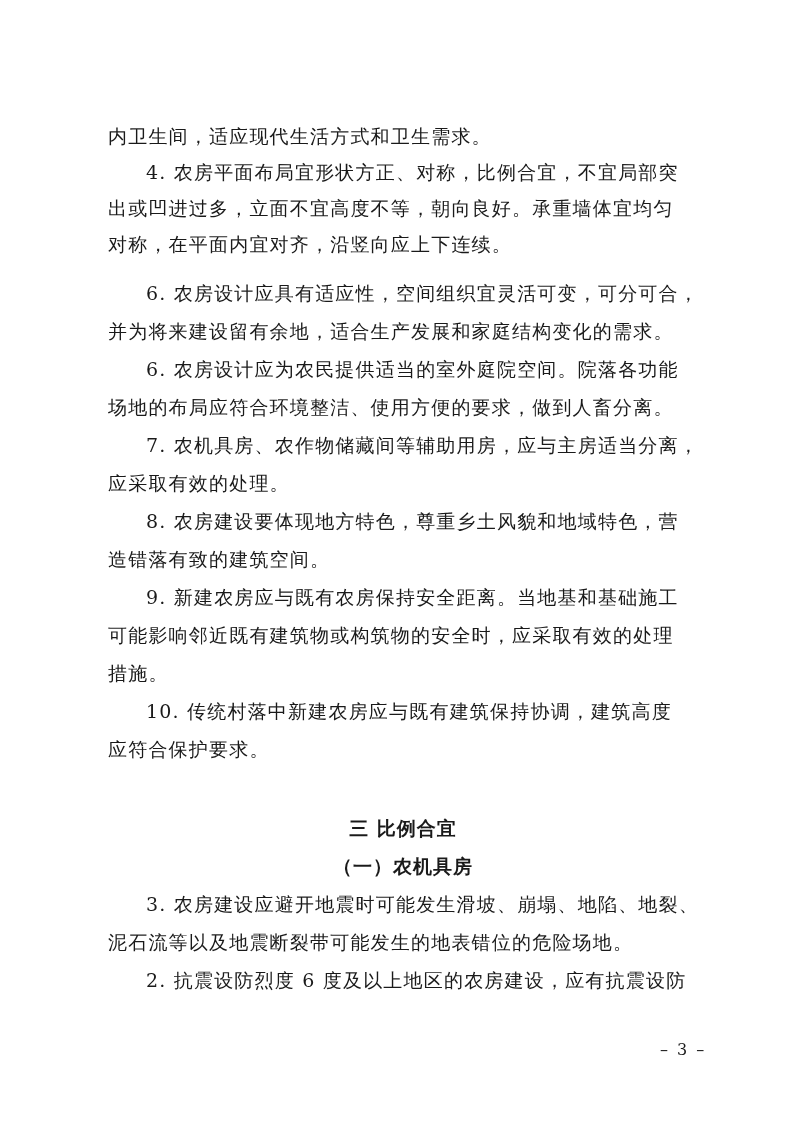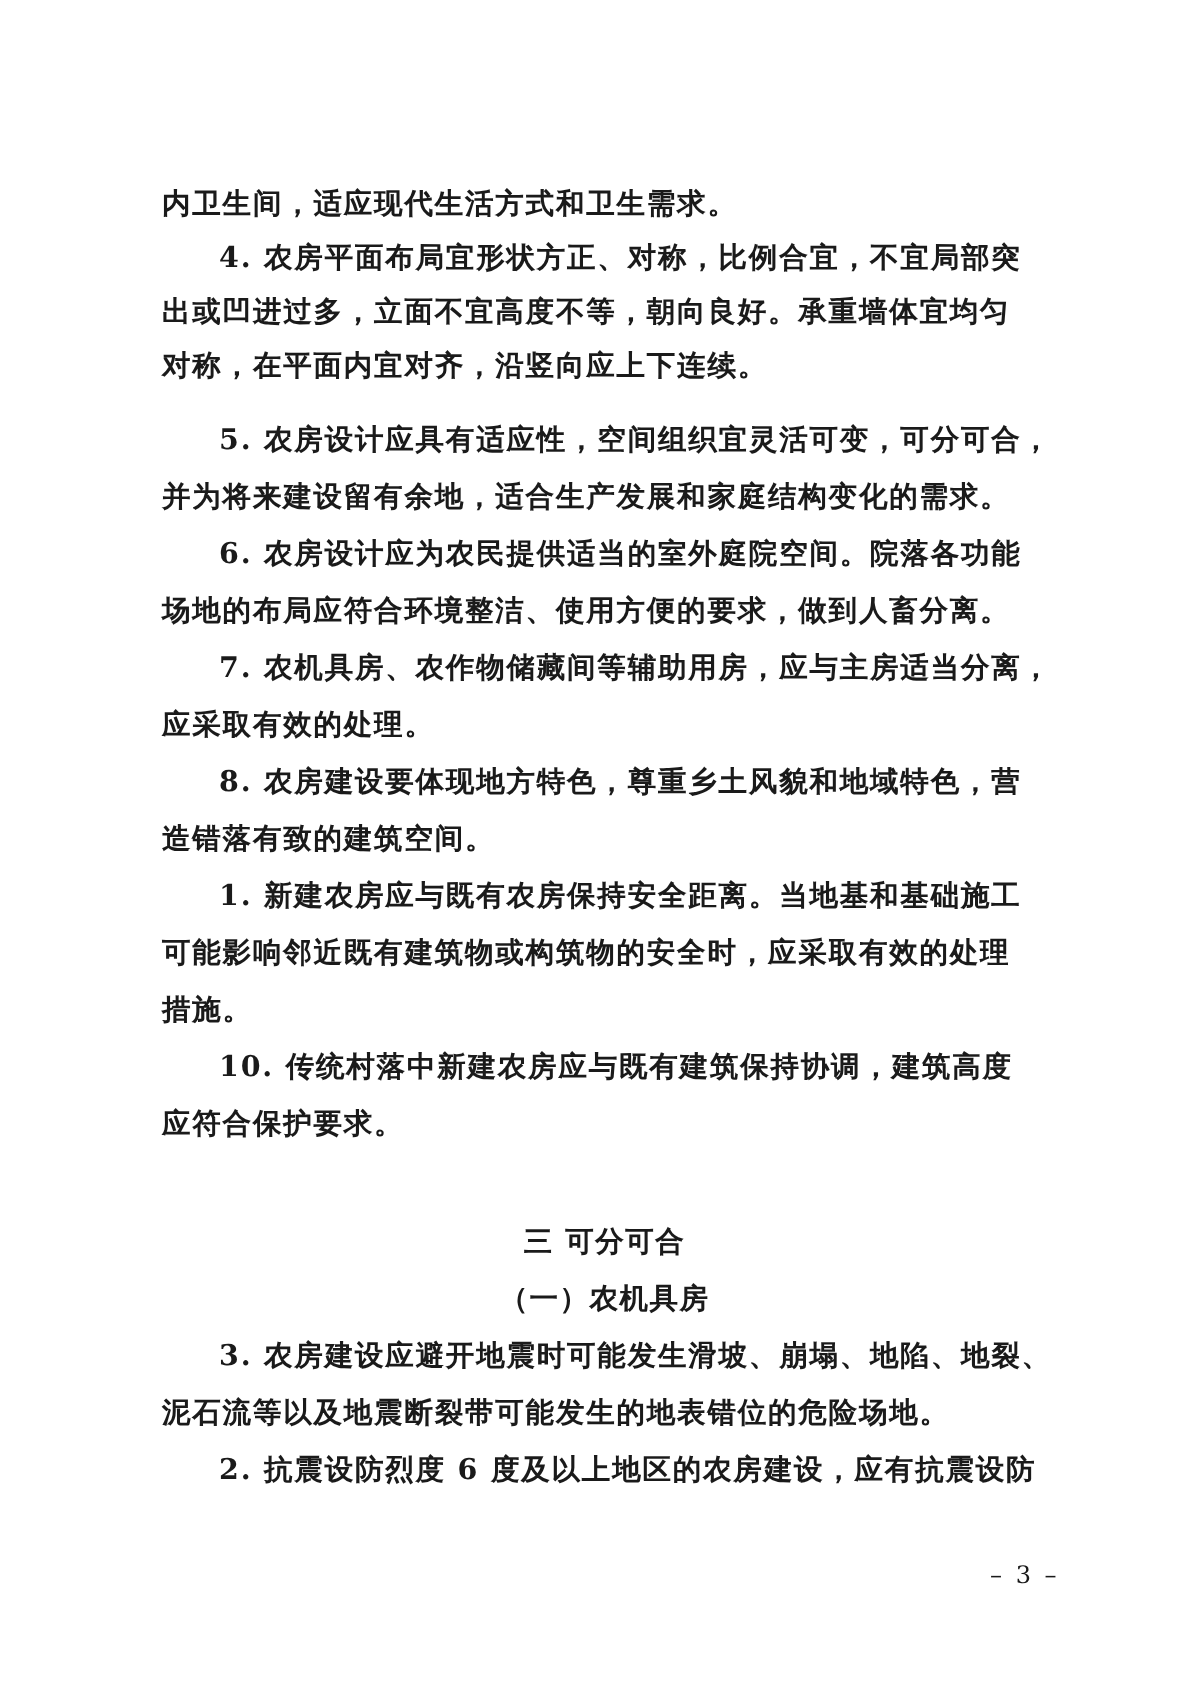--- a/index.html
+++ b/index.html
@@ -1,47 +1,47 @@
 <!DOCTYPE html>
 <html><head>
 <meta charset="utf-8">
 <style>
   html, body { margin:0; padding:0; background:#ffffff; }
   body { width:800px; height:1132px; position:relative; overflow:hidden;
          font-family:"DejaVu Serif","Liberation Serif",serif; color:#1a1a1a; }
   .page { position:absolute; left:108px; top:118px; width:590px; }
   .line { position:absolute; left:0; white-space:nowrap; font-size:19px; line-height:24px;
-          letter-spacing:1.2px; text-align:justify; width:590px;font-weight:bold; }
+          letter-spacing:1.2px; text-align:justify; width:590px; }
   .head1 { position:absolute; left:0; width:590px; text-align:center;
            font-family:"DejaVu Sans","Liberation Sans",sans-serif; font-size:19px; line-height:24px; font-weight:bold; letter-spacing:1px; }
   .pagenum { position:absolute; left:660px; top:1040px; font-size:16px; letter-spacing:2px; }
 </style>
 </head>
 <body>
 
 <div class="page">
   <div class="line" style="top:6px">内卫生间，适应现代生活方式和卫生需求。</div>
   <div class="line" style="top:42px;padding-left:38px;width:552px">4. 农房平面布局宜形状方正、对称，比例合宜，不宜局部突</div>
   <div class="line" style="top:78px">出或凹进过多，立面不宜高度不等，朝向良好。承重墙体宜均匀</div>
   <div class="line" style="top:114px">对称，在平面内宜对齐，沿竖向应上下连续。</div>
-  <div class="line" style="top:163px;padding-left:38px;width:552px">5. 农房设计应具有适应性，空间组织宜灵活可变，可分可合，</div>
+  <div class="line" style="top:163px;padding-left:38px;width:552px">6. 农房设计应具有适应性，空间组织宜灵活可变，可分可合，</div>
   <div class="line" style="top:201px">并为将来建设留有余地，适合生产发展和家庭结构变化的需求。</div>
   <div class="line" style="top:239px;padding-left:38px;width:552px">6. 农房设计应为农民提供适当的室外庭院空间。院落各功能</div>
   <div class="line" style="top:277px">场地的布局应符合环境整洁、使用方便的要求，做到人畜分离。</div>
   <div class="line" style="top:315px;padding-left:38px;width:552px">7. 农机具房、农作物储藏间等辅助用房，应与主房适当分离，</div>
   <div class="line" style="top:353px">应采取有效的处理。</div>
   <div class="line" style="top:391px;padding-left:38px;width:552px">8. 农房建设要体现地方特色，尊重乡土风貌和地域特色，营</div>
   <div class="line" style="top:429px">造错落有致的建筑空间。</div>
-  <div class="line" style="top:467px;padding-left:38px;width:552px">1. 新建农房应与既有农房保持安全距离。当地基和基础施工</div>
+  <div class="line" style="top:467px;padding-left:38px;width:552px">9. 新建农房应与既有农房保持安全距离。当地基和基础施工</div>
   <div class="line" style="top:505px">可能影响邻近既有建筑物或构筑物的安全时，应采取有效的处理</div>
   <div class="line" style="top:543px">措施。</div>
   <div class="line" style="top:581px;padding-left:38px;width:552px">10. 传统村落中新建农房应与既有建筑保持协调，建筑高度</div>
   <div class="line" style="top:619px">应符合保护要求。</div>
 
-  <div class="head1" style="top:698px">三  可分可合</div>
+  <div class="head1" style="top:698px">三  比例合宜</div>
   <div class="head1" style="top:736px">（一）农机具房</div>
 
   <div class="line" style="top:774px;padding-left:38px;width:552px">3. 农房建设应避开地震时可能发生滑坡、崩塌、地陷、地裂、</div>
   <div class="line" style="top:812px">泥石流等以及地震断裂带可能发生的地表错位的危险场地。</div>
   <div class="line" style="top:850px;padding-left:38px;width:552px">2. 抗震设防烈度 6 度及以上地区的农房建设，应有抗震设防</div>
 </div>
 
 <div class="pagenum">– 3 –</div>
 
 </body></html>

